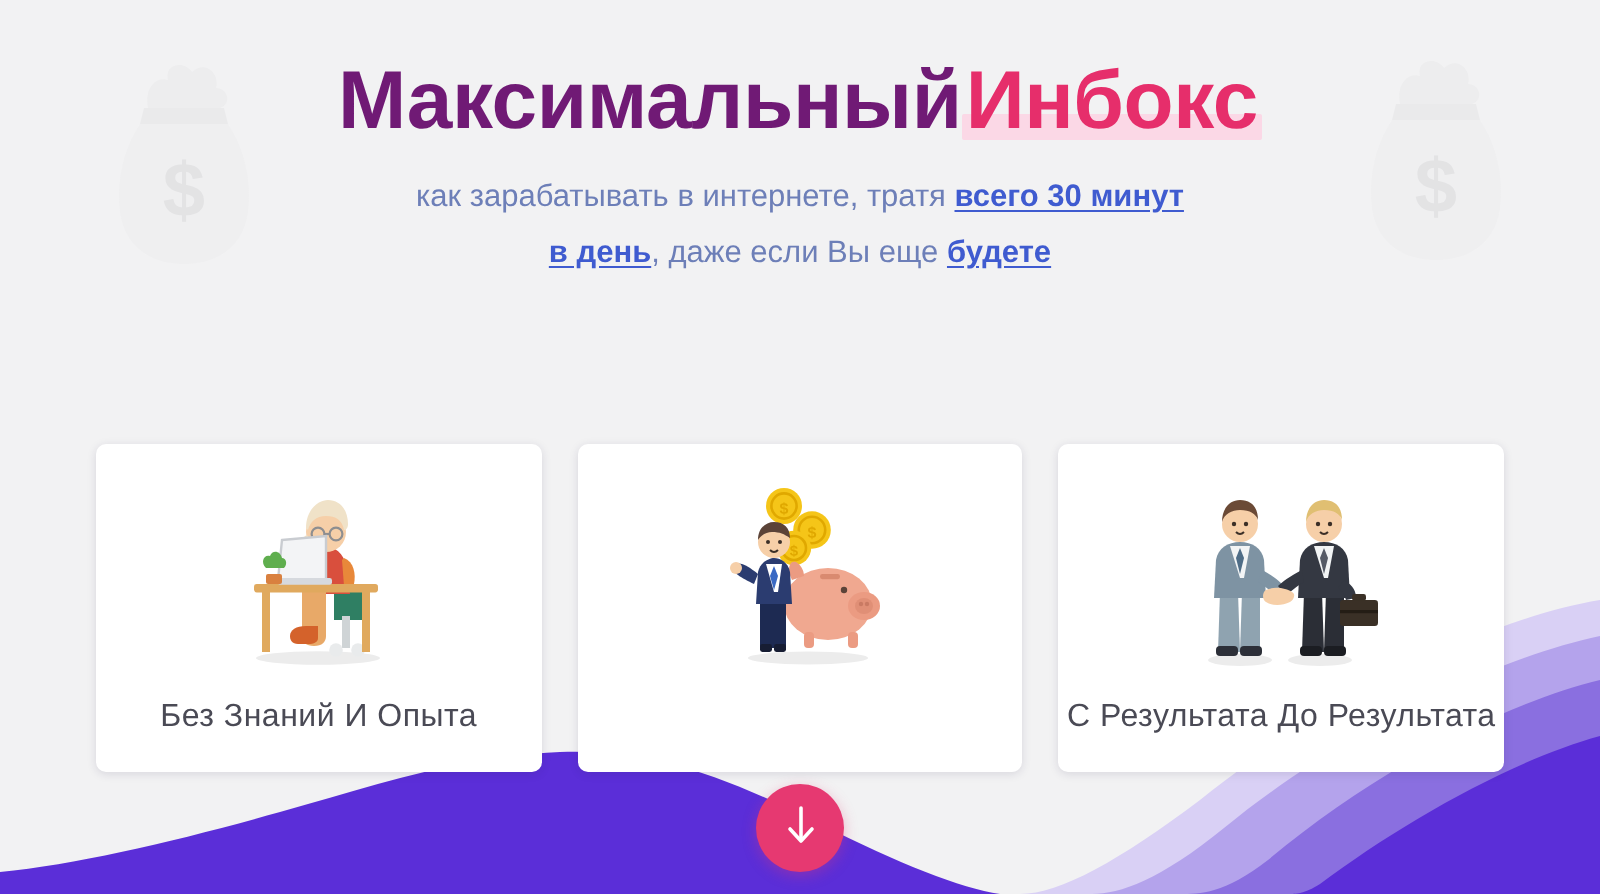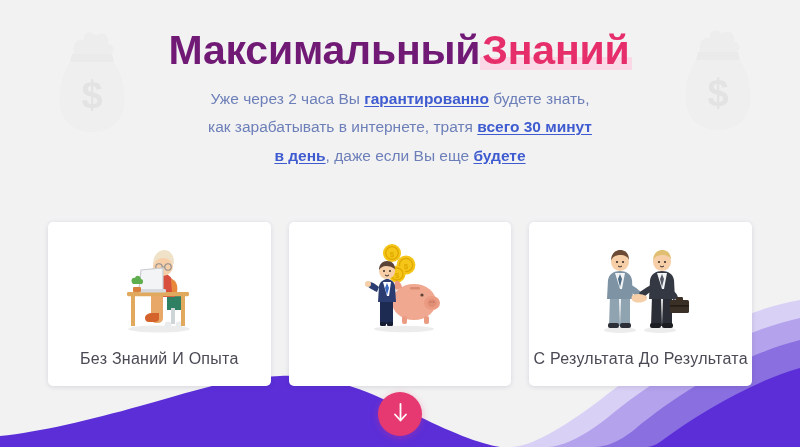--- a/index.html
+++ b/index.html
@@ -156,24 +156,23 @@
         <path d="M22 28 C 20 18, 26 12, 32 14 C 30 6, 40 4, 44 10 C 50 4, 58 10, 56 18
                  C 62 18, 64 26, 58 28 Z"></path>
       </g>
       <text x="40" y="82" font-family="'Liberation Sans',sans-serif" font-size="38" font-weight="700" fill="#d7d7d9" text-anchor="middle">$</text>
     </svg>
   </div>
 </div>
 
 <div id="header">
   <h1 id="page-title">
-    <span id="title-primary">Максимальный</span><span id="title-accent">Знаний</span>
+    <span id="title-primary">Максимальный</span><span id="title-accent">Инбокс</span>
   </h1>
   <div id="subtitle">
-      <div><span>Уже через 2 часа Вы </span><span class="em">гарантированно</span><span> будете знать,</span></div>
       <div><span>как зарабатывать в интернете, тратя </span><span class="em">всего 30 минут</span></div>
       <div><span class="em">в день</span><span>, даже если Вы еще </span><span class="em">будете</span></div>
     </div>
 </div>
 
 <div id="cards">
 
   <div class="card">
     <div class="card-illustration">
       <svg width="96" height="96" viewBox="0 0 96 96">

